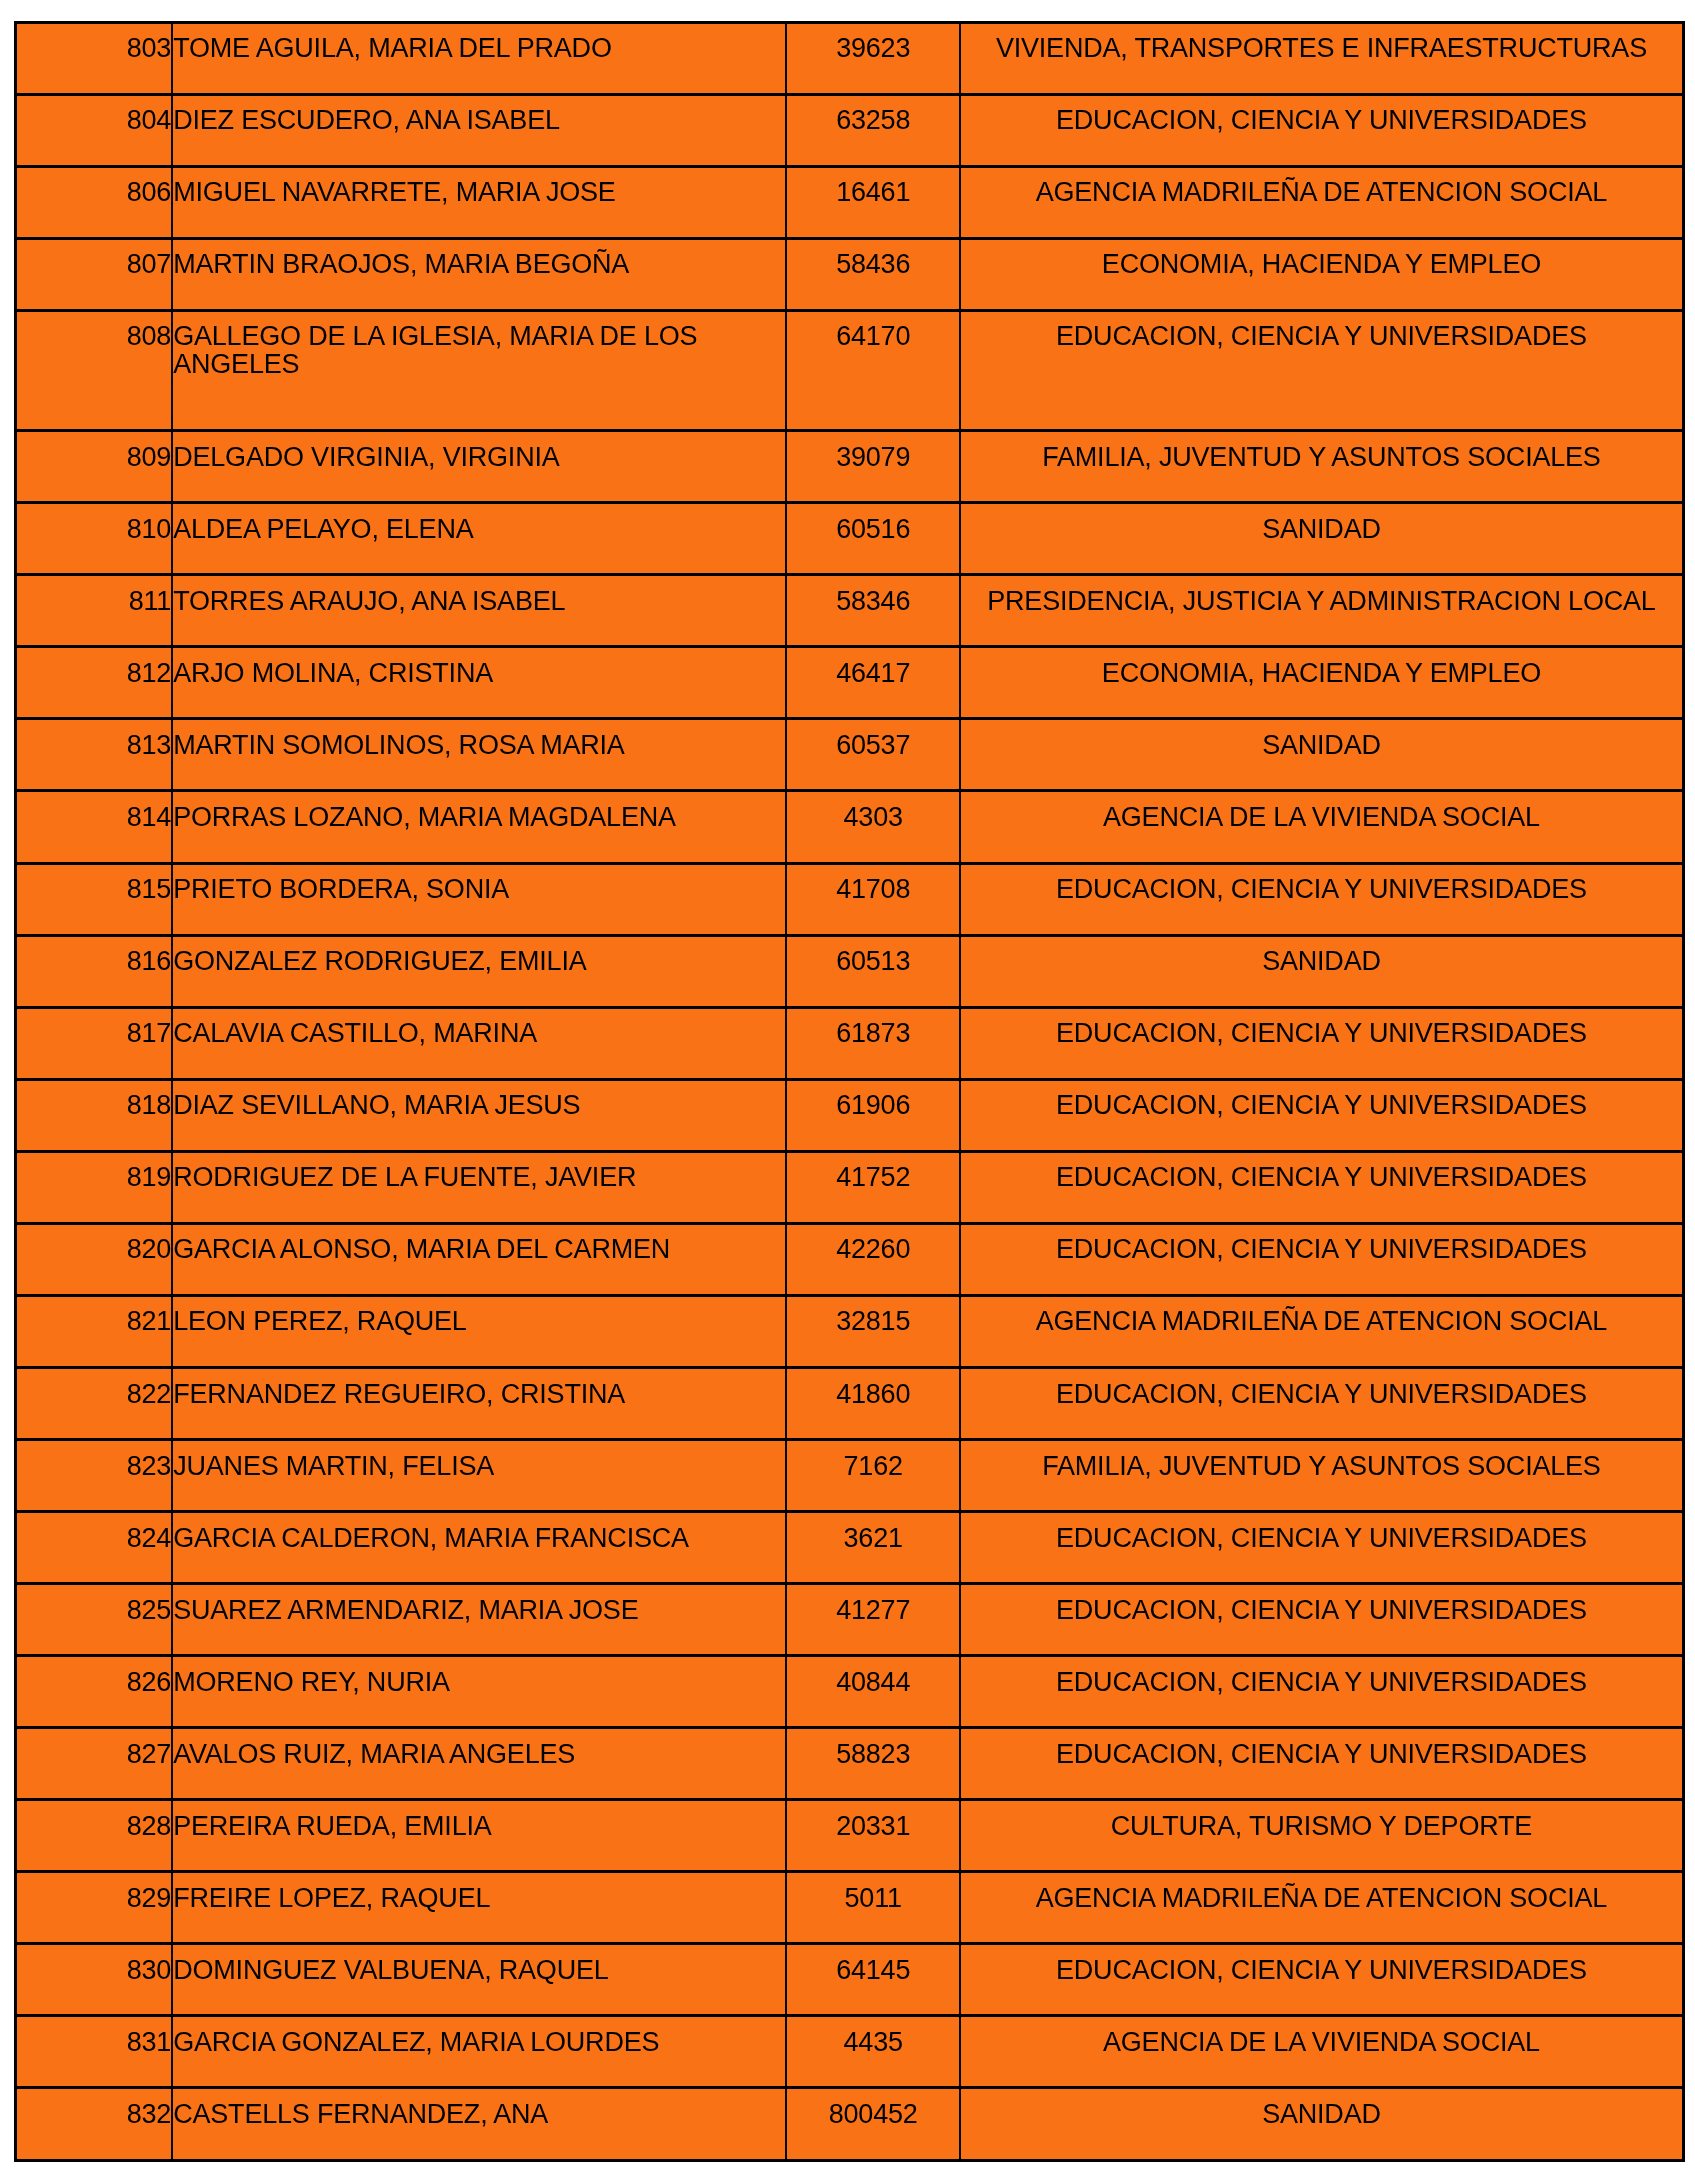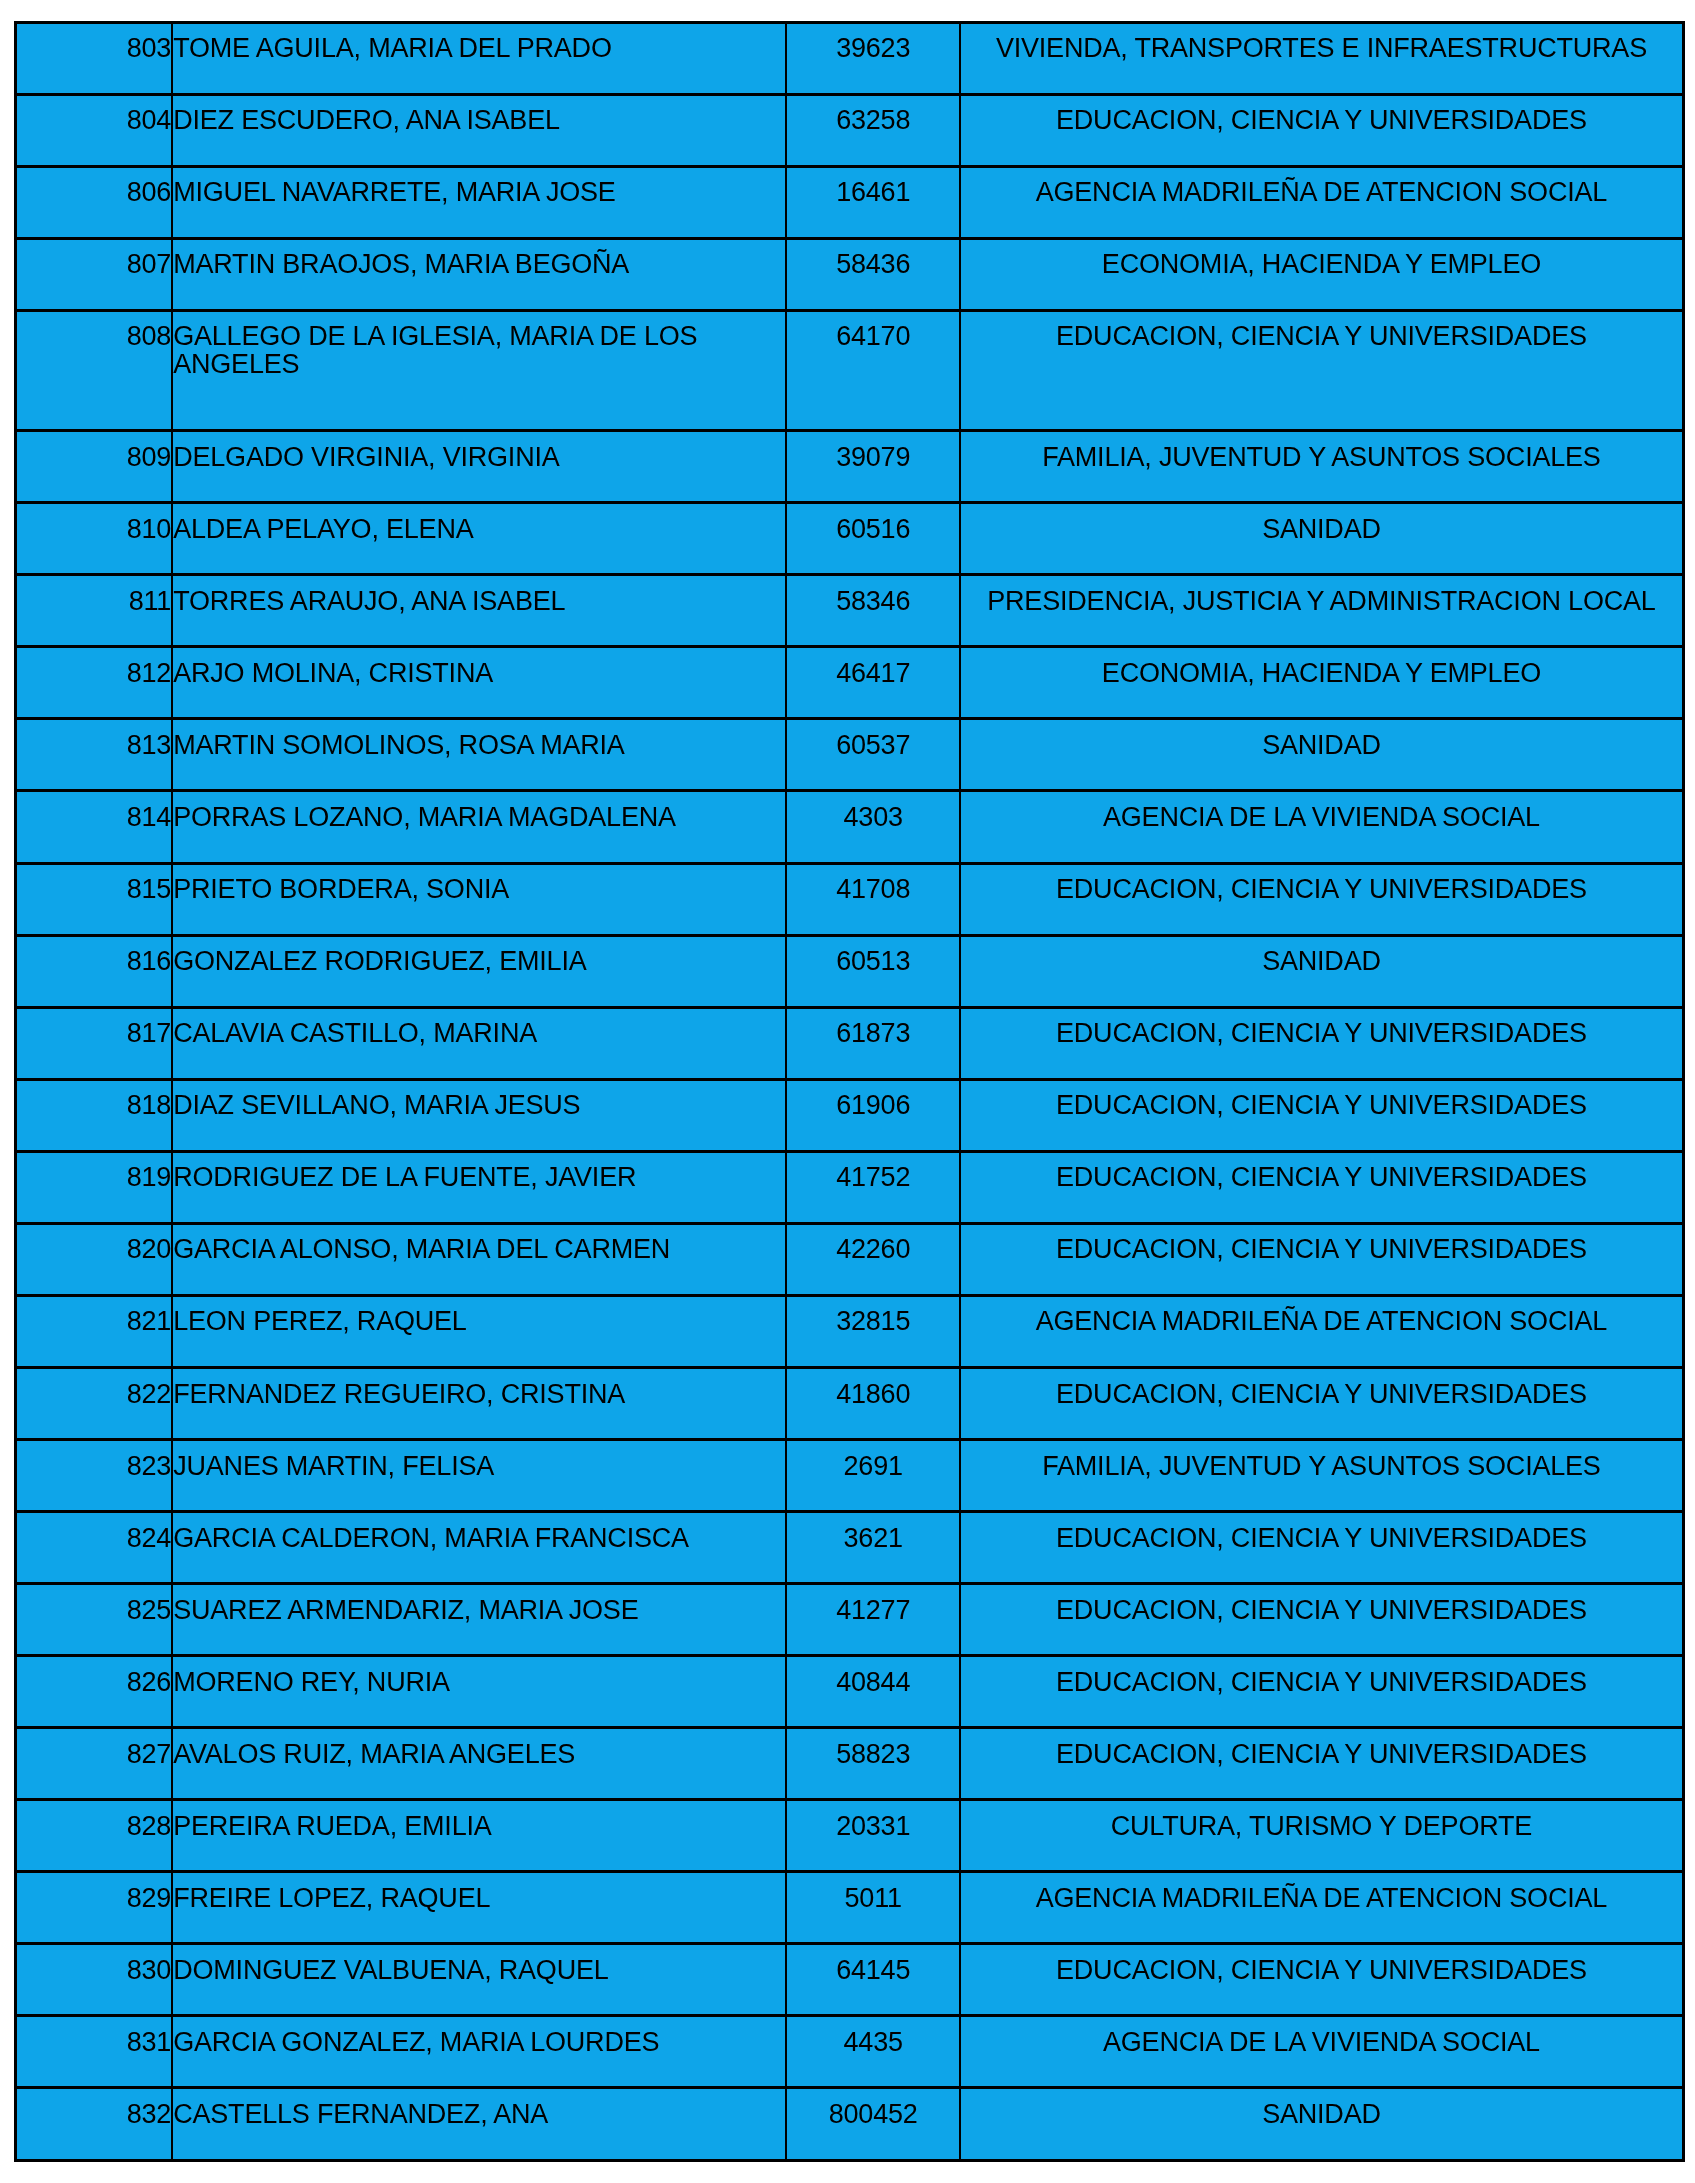--- a/index.html
+++ b/index.html
@@ -16,21 +16,21 @@
     font-family: "Liberation Sans", "DejaVu Sans", sans-serif;
   }
   table.roster {
     position: absolute;
     left: 13.7px;
     top: 20.6px;
     width: 1669px;
     height: 2141px;
     border-collapse: collapse;
     table-layout: fixed;
-    background: #0ea5e9;
+    background: #f97316;
   }
   table.roster, table.roster td {
     border: 2.3px solid #000000;
   }
   table.roster {
     border-width: 3px;
   }
   table.roster td {
     border-top-width: 3px;
     border-bottom-width: 3px;
@@ -190,21 +190,21 @@
         </tr>
         <tr>
           <td class="cell-num">822</td>
           <td class="cell-name">FERNANDEZ REGUEIRO, CRISTINA</td>
           <td class="cell-code">41860</td>
           <td class="cell-dept">EDUCACION, CIENCIA Y UNIVERSIDADES</td>
         </tr>
         <tr>
           <td class="cell-num">823</td>
           <td class="cell-name">JUANES MARTIN, FELISA</td>
-          <td class="cell-code">2691</td>
+          <td class="cell-code">7162</td>
           <td class="cell-dept">FAMILIA, JUVENTUD Y ASUNTOS SOCIALES</td>
         </tr>
         <tr>
           <td class="cell-num">824</td>
           <td class="cell-name">GARCIA CALDERON, MARIA FRANCISCA</td>
           <td class="cell-code">3621</td>
           <td class="cell-dept">EDUCACION, CIENCIA Y UNIVERSIDADES</td>
         </tr>
         <tr>
           <td class="cell-num">825</td>

